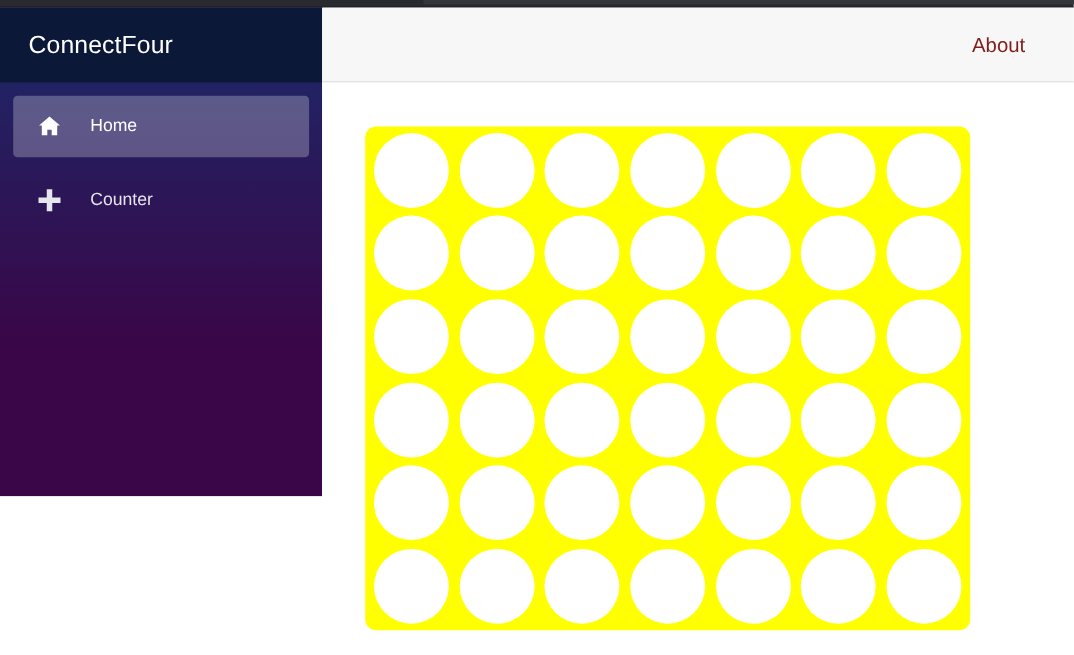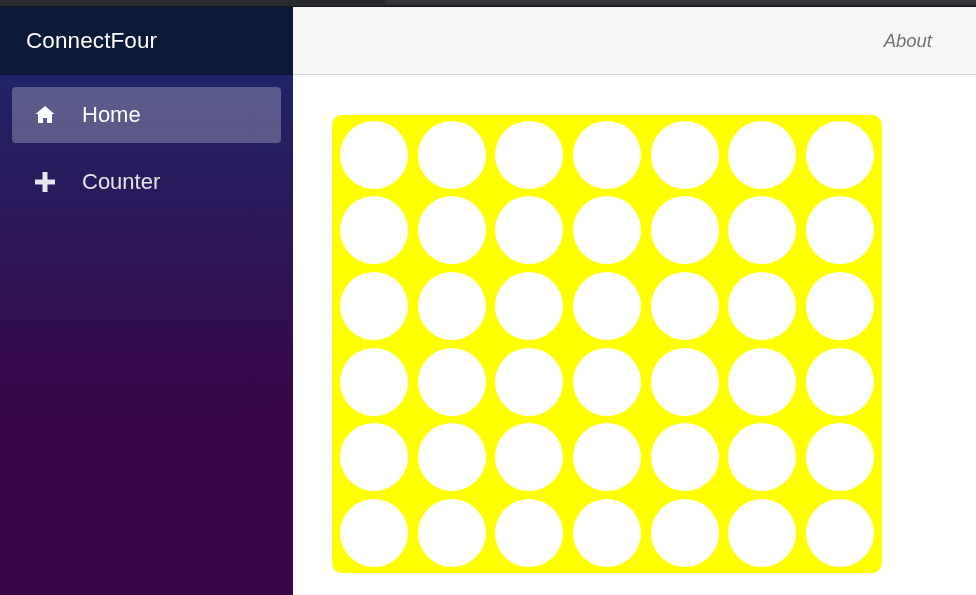--- a/index.html
+++ b/index.html
@@ -47,21 +47,21 @@
     top: 7px; left: 0;
     width: 976px;
     height: 588px;
     display: flex;
   }
 
   
   #sidebar {
     width: 293px;
     flex: 0 0 293px;
-    height: 588px;
+    height: 444px;
     background-image: linear-gradient(180deg, #1b2a6b 0%, #3a0647 70%);
     position: relative;
     overflow: hidden;
   }
   #sidebar-brand {
     height: 68px;
     background: #0b1838;
     display: flex;
     align-items: center;
     padding-left: 26px;
@@ -78,21 +78,21 @@
   }
   .nav-item {
     height: 56px;
     display: flex;
     align-items: center;
     padding-left: 20px;
     box-sizing: border-box;
     border-radius: 4px;
     text-decoration: none;
     color: rgba(255,255,255,0.88);
-    font-size: 22px;
+    font-size: 16px;
     margin-bottom: 11px;
     cursor: pointer;
   }
   .nav-item.active {
     background: rgba(255,255,255,0.26);
     color: #ffffff;
   }
   .nav-icon {
     width: 26px;
     height: 26px;
@@ -201,21 +201,21 @@
         <span class="nav-label">Counter</span>
       </a>
 
 
     </nav>
   </div>
 
   <div id="main">
 
     <div id="top-row" style="background: rgb(247, 247, 247);">
-      <a id="about-link" href="#" style="color: #737373; font-style: italic;">About</a>
+      <a id="about-link" href="#" style="color: #7f1d1d;">About</a>
     </div>
 
     <div id="content-area">
       <div id="board" style="background: rgb(255, 255, 0);">
           <div class="board-cell">
             <div class="hole" style="background: rgb(255, 255, 255);"></div>
           </div>
           <div class="board-cell">
             <div class="hole" style="background: rgb(255, 255, 255);"></div>
           </div>

